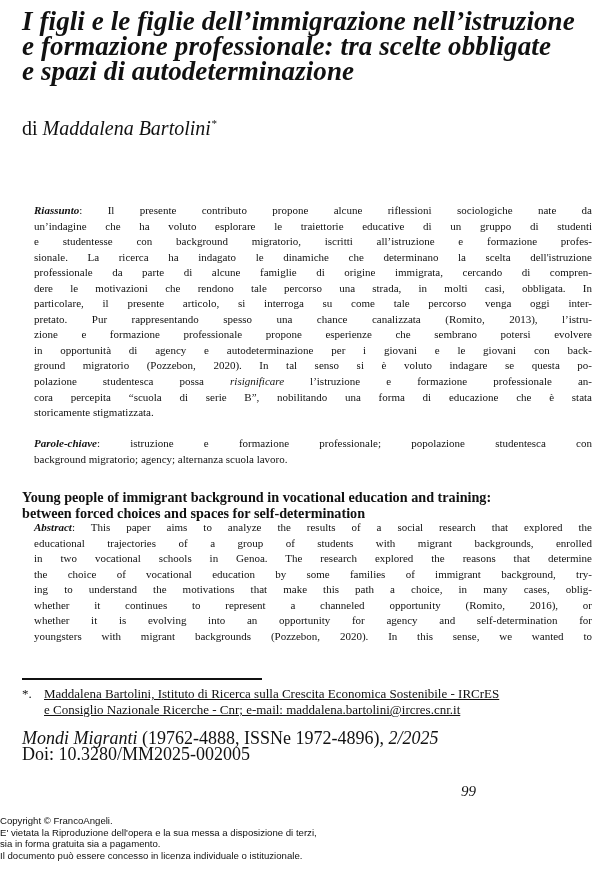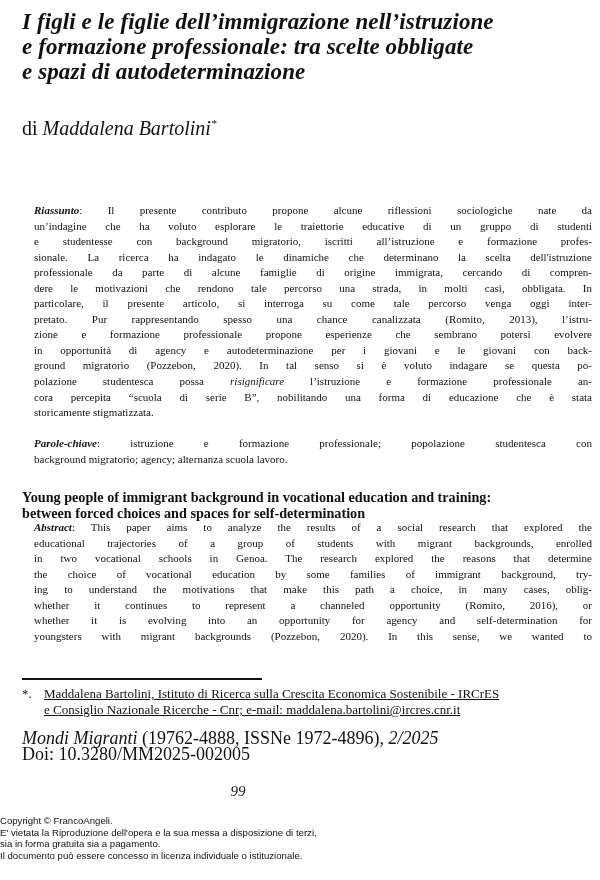--- a/index.html
+++ b/index.html
@@ -5,21 +5,21 @@
     html, body { margin: 0; padding: 0; background: #ffffff; }
     body {
       width: 600px; height: 880px; position: relative; overflow: hidden;
       color: #111111;
       font-family: "DejaVu Serif", "Liberation Serif", serif;
     }
     .title {
       position: absolute; left: 22px; top: 9px; width: 570px;
       font-family: "Liberation Serif", serif;
       font-weight: bold; font-style: italic;
-      font-size: 23px; line-height: 25px; letter-spacing: 0.1px;
+      font-size: 27px; line-height: 25px; letter-spacing: 0.1px;
       margin: 0;
     }
     .title span { display: block; white-space: nowrap; }
     .author {
       position: absolute; left: 22px; top: 111px;
       font-family: "Liberation Serif", serif;
       font-size: 20px; line-height: 24px; white-space: nowrap;
     }
     .author .name { font-style: italic; }
     .author sup { font-size: 11px; vertical-align: 8px; font-style: italic; }
@@ -57,21 +57,21 @@
     .footnote .text { margin-left: 22px; display: block; text-decoration: underline; }
     .footnote .text span { display: block; white-space: nowrap; }
 
     .journal {
       position: absolute; left: 22px; top: 731px;
       font-family: "Liberation Serif", serif; font-size: 18px; line-height: 15.5px;
     }
     .journal span.row { display: block; white-space: nowrap; }
 
     .pagenum {
-      position: absolute; left: 0; width: 476px; top: 783px; text-align: center;
+      position: absolute; left: 0; width: 476px; top: 783px; text-align: right;
       font-family: "Liberation Serif", serif; font-style: italic; font-size: 15px;
     }
     .copyright {
       position: absolute; left: 0; width: 600px; top: 815px; 
       font-family: "Liberation Sans", sans-serif; font-size: 9.6px; line-height: 11.6px;
       color: #111111;
     }
     .copyright span { display: block; }
   </style>
 </head>

